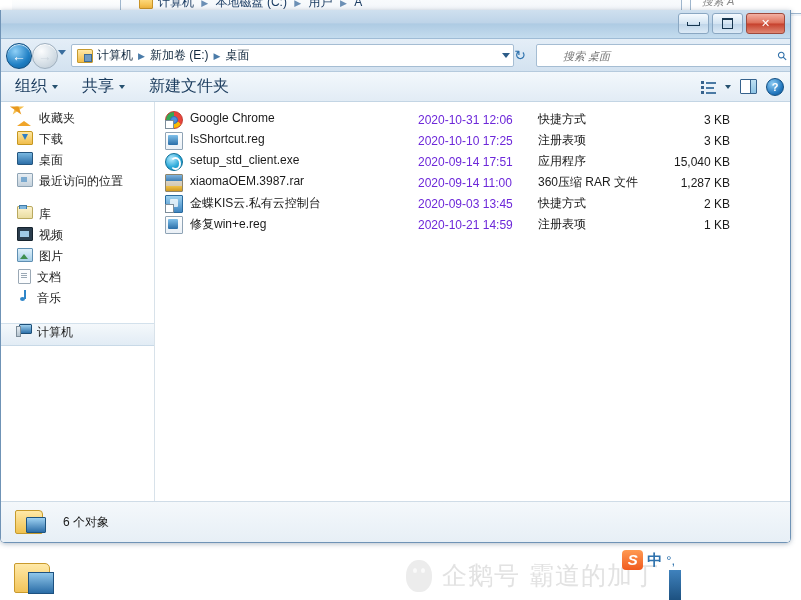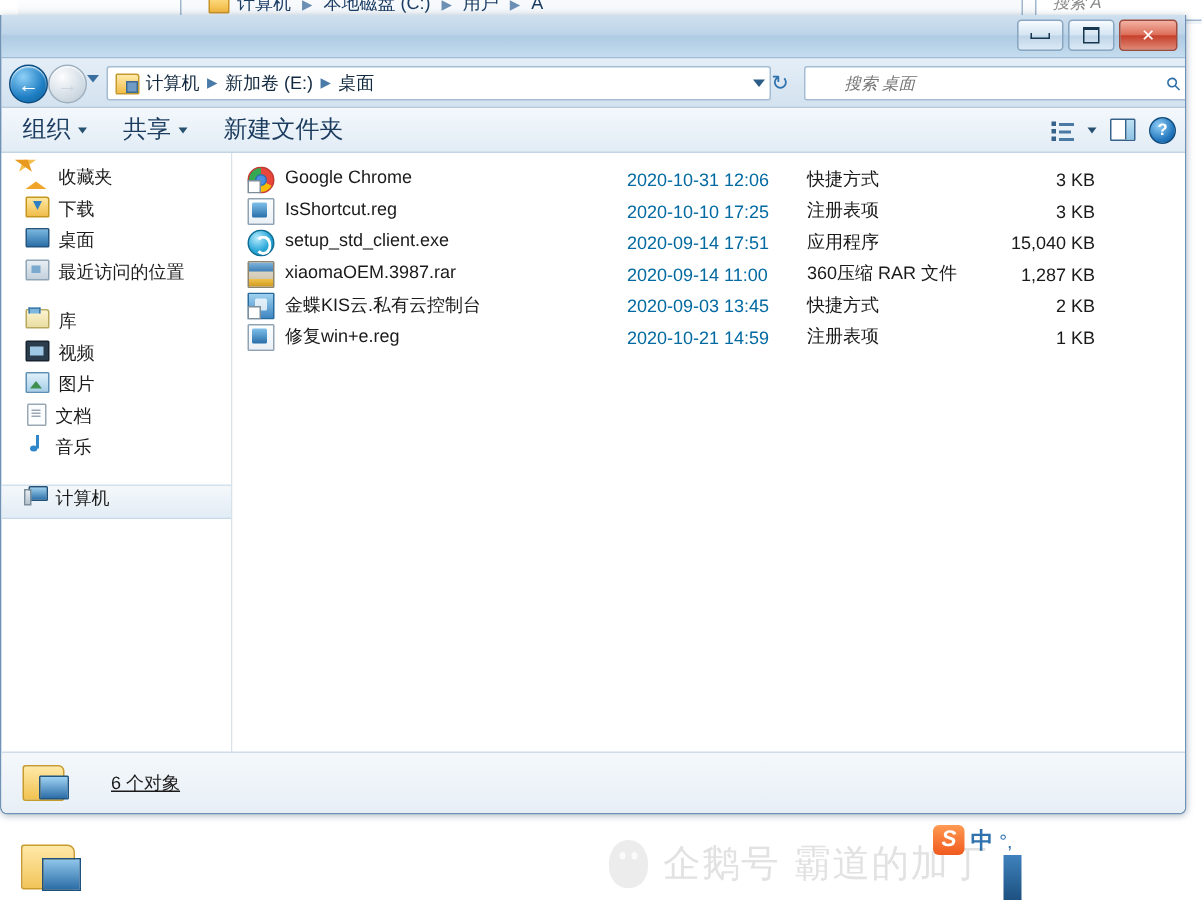--- a/index.html
+++ b/index.html
@@ -221,21 +221,21 @@
   .c-name{width:255px;}
   .c-date{width:120px;}
   .c-type{width:110px;}
   .c-size{width:100px;text-align:right;padding-right:10px;padding-left:0;}
   #sort-arrow{
     position:absolute;left:98px;top:-1px;width:0;height:0;
     border-left:5px solid transparent;border-right:5px solid transparent;border-bottom:5px solid #9ab4c8;
   }
   .frow{display:flex;align-items:center;height:21px;font-size:12px;color:#1a1a1a;cursor:default;}
   .f-name{width:255px;display:flex;align-items:flex-start;gap:7px;padding-left:10px;box-sizing:border-box;white-space:nowrap;overflow:hidden;}
-  .f-date{width:120px;padding-left:8px;box-sizing:border-box;color:#0369a1;}
+  .f-date{width:120px;padding-left:8px;box-sizing:border-box;color:#6d28d9;}
   .f-type{width:110px;padding-left:8px;box-sizing:border-box;}
   .f-size{width:100px;text-align:right;padding-right:10px;box-sizing:border-box;}
   .fico{width:16px;height:16px;flex:0 0 auto;position:relative;}
   
   .fi-chrome{border-radius:50%;background:conic-gradient(#e8453c 0 33%,#fabb05 0 66%,#34a853 0 100%);border:1px solid #c23b33;}
   .fi-chrome:before{content:"";position:absolute;left:4px;top:4px;width:6px;height:6px;border-radius:50%;background:#4a90e2;border:1px solid #2f6fb5;}
   .fi-chrome:after{content:"";position:absolute;left:-1px;bottom:-1px;width:7px;height:7px;background:#fff;border:1px solid #7d8d9a;}
   
   .fi-reg{background:linear-gradient(#fdfefe,#eaf0f6);border:1px solid #8fa3b5;border-radius:1px;}
   .fi-reg:before{content:"";position:absolute;left:2px;top:2px;width:10px;height:10px;background:linear-gradient(#7fc0ea,#2a6ea8);border-radius:1px;}
@@ -260,21 +260,21 @@
   }
   #st-ico{width:34px;height:28px;margin-left:14px;flex:0 0 auto;position:relative;}
   #st-ico:before{
     content:"";position:absolute;left:0;top:2px;width:26px;height:22px;
     background:linear-gradient(#ffe9a8,#f0c250);border:1px solid #c79b2c;border-radius:2px 4px 2px 2px;
   }
   #st-ico:after{
     content:"";position:absolute;left:11px;top:9px;width:18px;height:14px;
     background:linear-gradient(#9fd2f2,#2d6ea8);border:1px solid #1f5party;border:1px solid #1f5580;border-radius:1px;
   }
-  #st-text{margin-left:25px;font-size:12px;color:#1a1a1a;text-decoration:underline;}
+  #st-text{margin-left:14px;font-size:12px;color:#1a1a1a;}
 
   
   #desktop-bottom{
     position:absolute;left:0;bottom:0;width:681px;height:58px;
     background:#ffffff;
   }
   #desk-folder{
     position:absolute;left:14px;bottom:4px;width:44px;height:36px;
   }
   #desk-folder:before{

